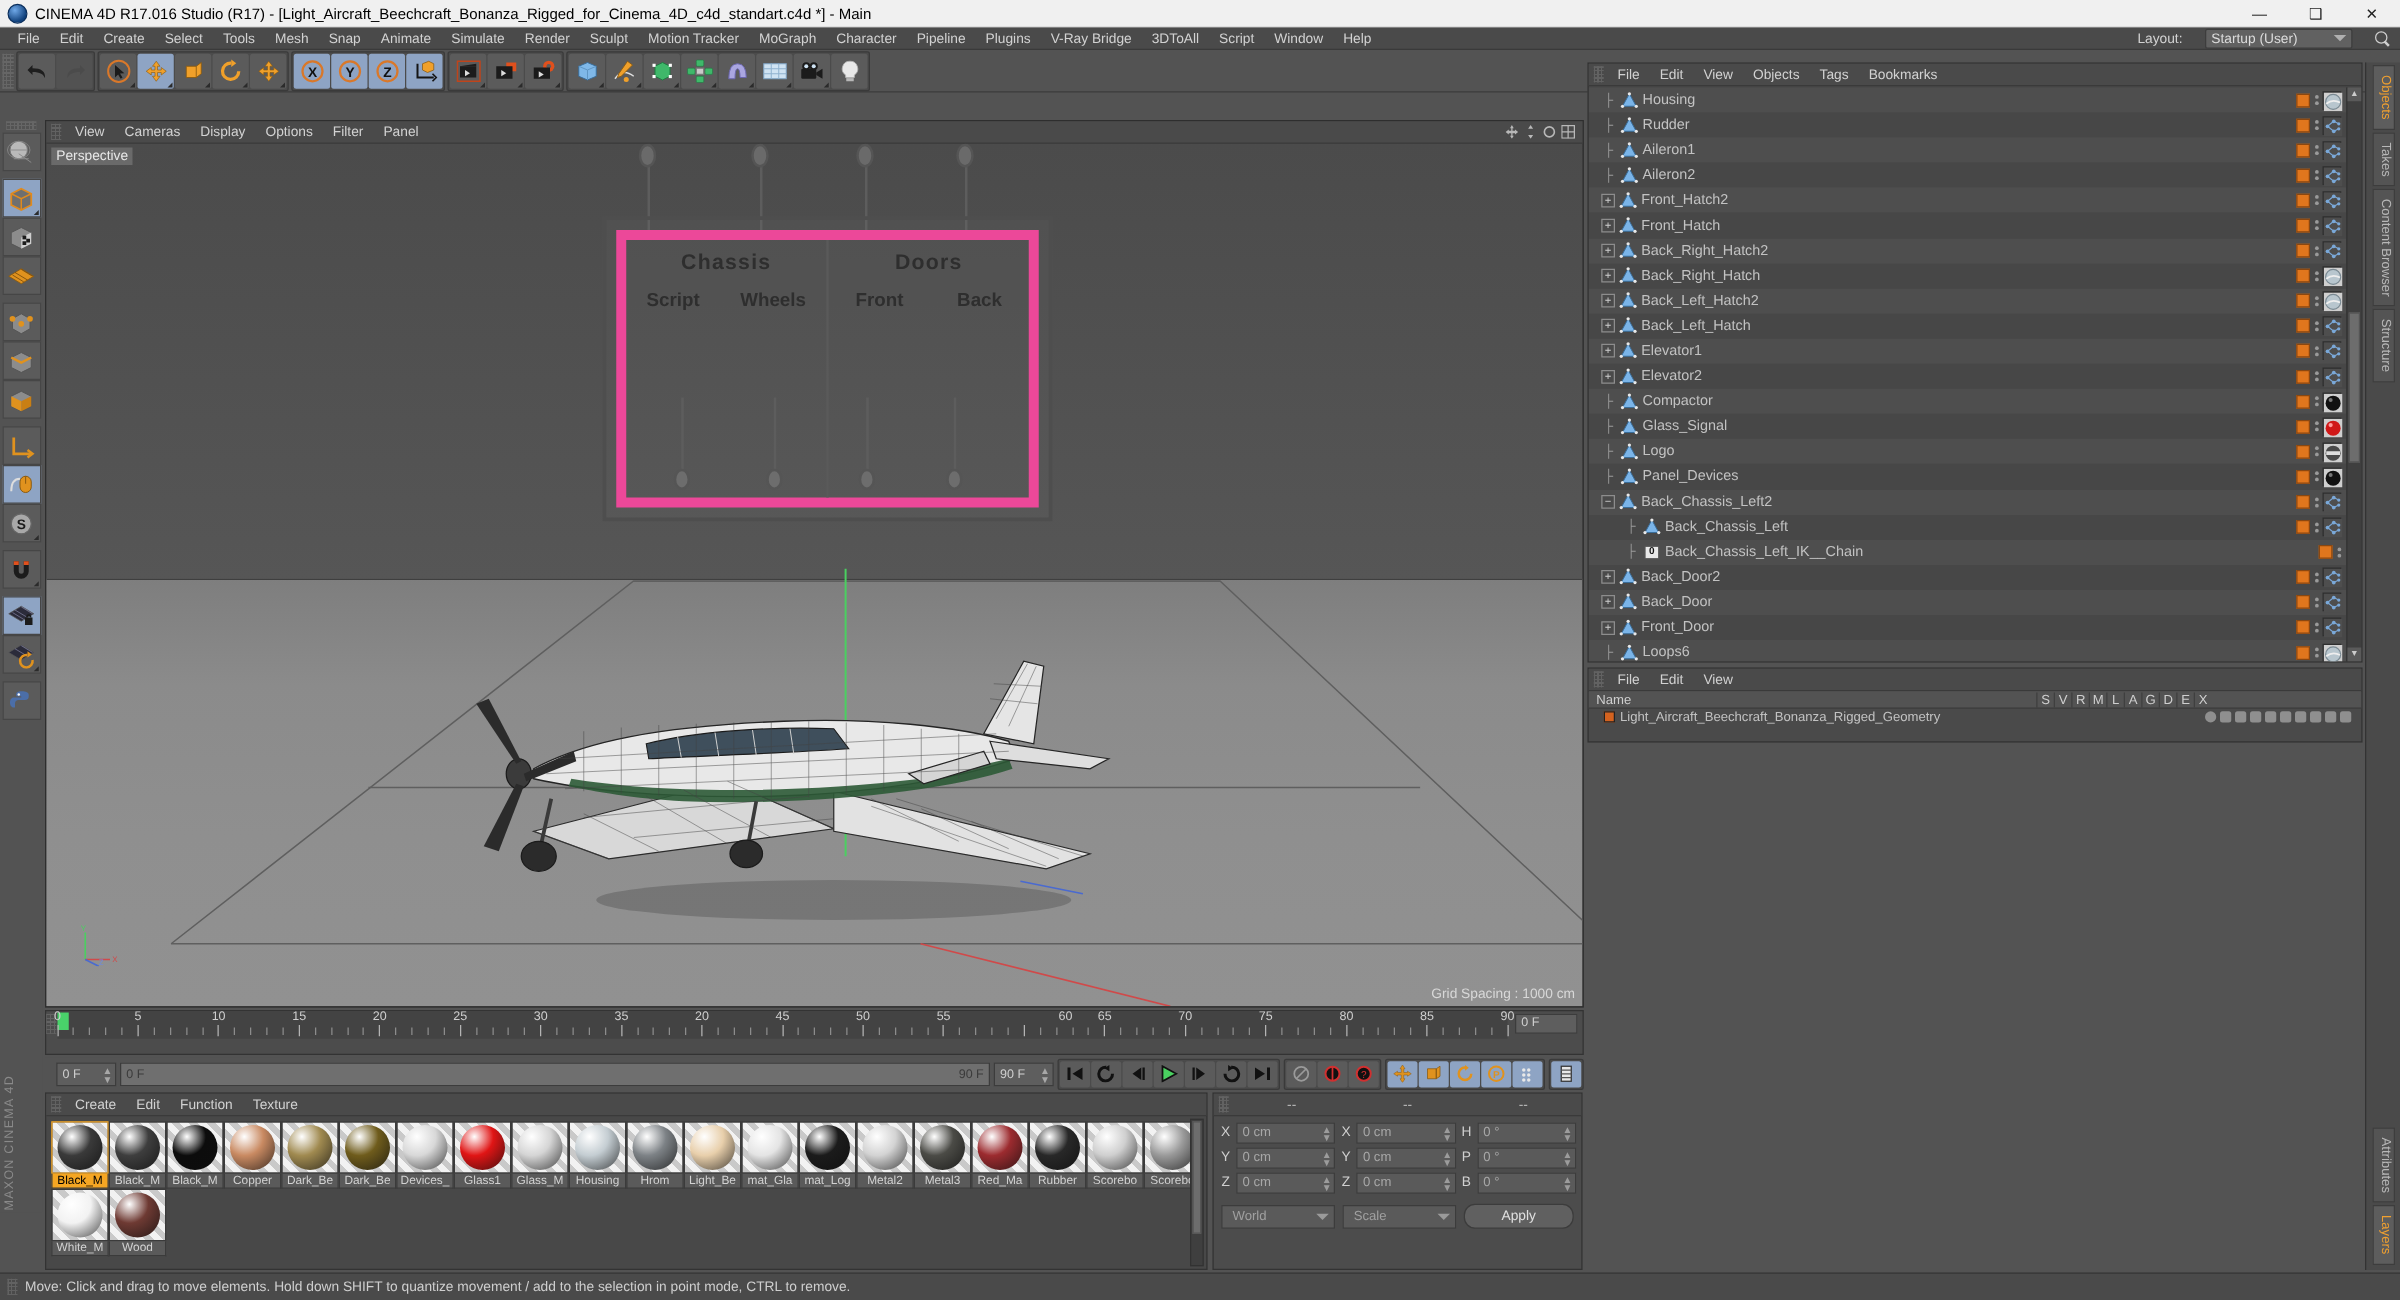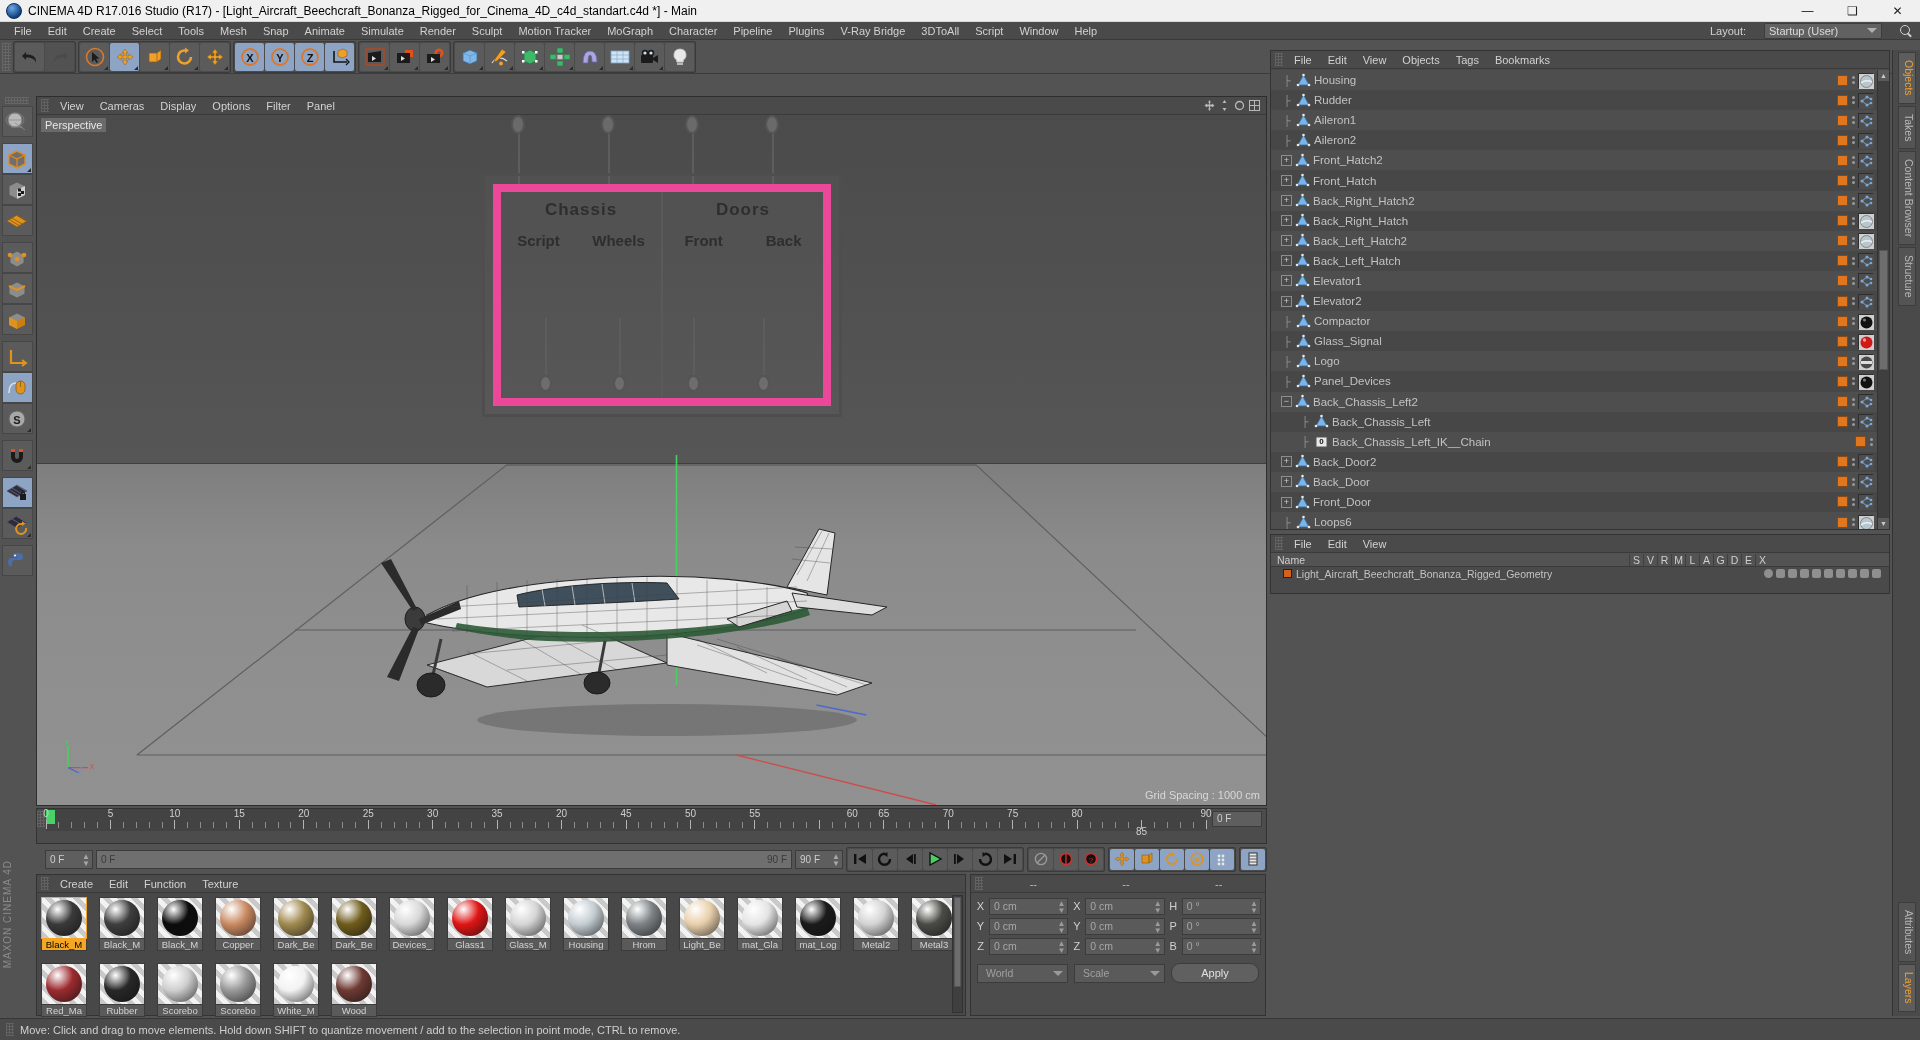--- a/index.html
+++ b/index.html
@@ -151,21 +151,21 @@
     justify-content:space-between;padding:0 4px;font-size:10px;color:#3b3b3b;}
   .tr-grp{display:flex;gap:1px;background:#4b4b4b;border:1px solid #3a3a3a;padding:1px;border-radius:2px;}
   .trb{width:24px;height:21px;background:#5b5b5b;display:flex;align-items:center;justify-content:center;border-radius:2px;}
   .trb.act{background:#8ea4c4;}
 
   
   .matmgr{
     position:absolute;left:36px;top:874px;width:930px;height:142px;background:#484848;border:1px solid #333;
   }
   .mm-menubar{height:18px;background:#4a4a4a;display:flex;align-items:center;padding-left:4px;border-bottom:1px solid #3a3a3a;}
-  .mm-grid{display:flex;flex-wrap:wrap;padding:4px 0 0 4px;gap:12px;align-content:flex-start;}
+  .mm-grid{display:flex;flex-wrap:wrap;padding:4px 0 0 4px;gap:0;align-content:flex-start;}
   .mat{width:46px;}
   .mat-sw{
     width:46px;height:42px;
     background:
       repeating-linear-gradient(45deg,#c9c9c9 0 5px,#f2f2f2 5px 10px);
     display:flex;align-items:center;justify-content:center;border:1px solid #3b3b3b;
   }
   .mat-ball{width:36px;height:36px;border-radius:50%;}
   .mat-name{
     font-size:9.5px;color:#d2d2d2;text-align:center;background:#5a5a5a;
@@ -832,21 +832,21 @@
         <div class="tl-num" style="left: 38.8889%;">35</div>
         <div class="tl-num" style="left: 44.4444%;">20</div>
         <div class="tl-num" style="left: 50%;">45</div>
         <div class="tl-num" style="left: 55.5556%;">50</div>
         <div class="tl-num" style="left: 61.1111%;">55</div>
         <div class="tl-num" style="left: 66.6667%; margin-left: 33px;">60</div>
         <div class="tl-num" style="left: 72.2222%;">65</div>
         <div class="tl-num" style="left: 77.7778%;">70</div>
         <div class="tl-num" style="left: 83.3333%;">75</div>
         <div class="tl-num" style="left: 88.8889%;">80</div>
-        <div class="tl-num" style="left: 94.4444%; margin-top: 18px;">85</div>
+        <div class="tl-num" style="left: 94.4444%;">85</div>
         <div class="tl-num" style="left: 100%;">90</div>
       </div>
     <div class="tl-field">0 F</div>
   </div>
 
   <div class="transport">
     <div class="tr-num">
       <span>0 F</span>
       <span class="sp">▲<br>▼</span>
     </div>

